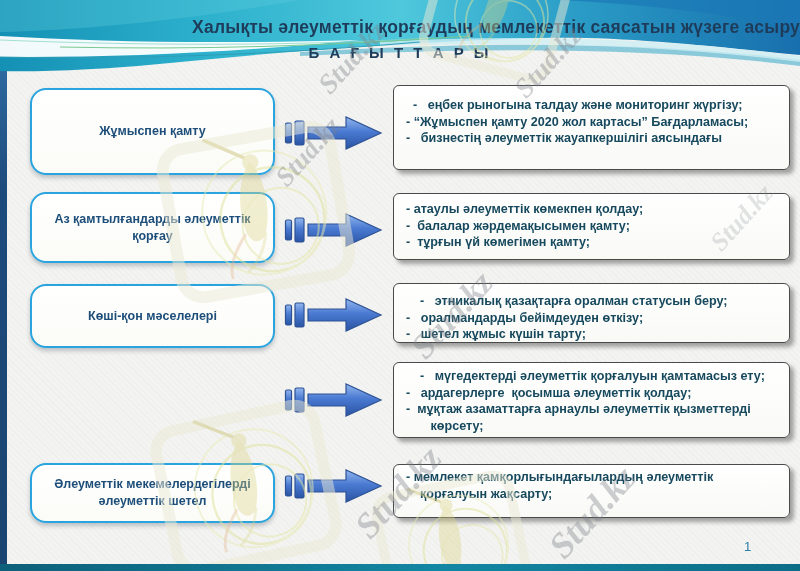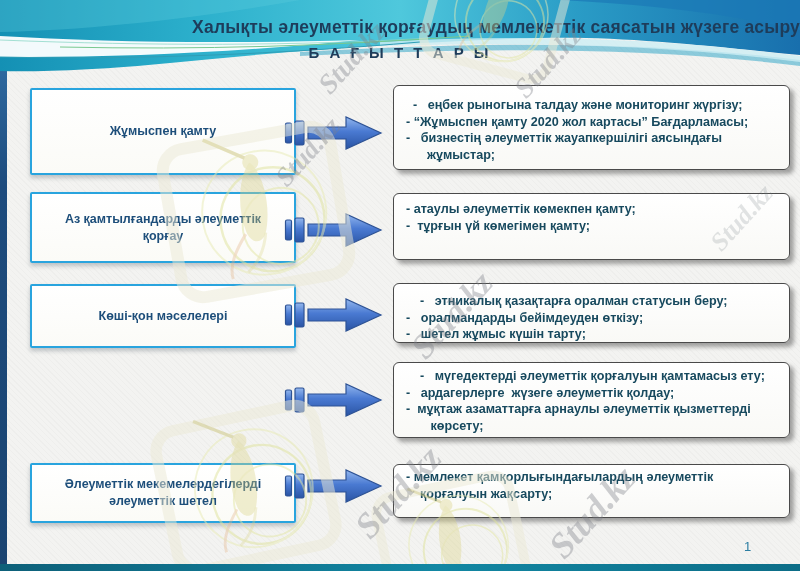--- a/index.html
+++ b/index.html
@@ -23,23 +23,23 @@
   .header-svg{position:absolute;left:0;top:0;width:800px;height:100px;z-index:2;}
   .title-l1{
     position:absolute;top:17px;left:0;width:100%;text-align:right;z-index:3;
     font-size:17.5px;font-weight:bold;color:#1e3c5a;letter-spacing:.2px;
   }
   .title-l2{
     position:absolute;top:44px;left:0;width:100%;text-align:center;z-index:3;
     font-size:15px;font-weight:bold;color:#1e3c5a;letter-spacing:3px;
   }
   .lbox{
-    position:absolute;left:30px;width:266px;z-index:3;box-sizing:border-box;
+    position:absolute;left:30px;width:245px;z-index:3;box-sizing:border-box;
     background:linear-gradient(180deg,#ffffff,#fbfbf7);
-    border:2.5px solid #29a4de;border-radius:2px;
+    border:2.5px solid #29a4de;border-radius:16px;
     box-shadow:0 3px 4px rgba(110,120,130,.4);
     display:flex;align-items:center;justify-content:center;
     padding:0 14px;text-align:center;
   }
   .lbox-label{font-size:12.5px;font-weight:bold;color:#1d4e7a;line-height:17px;}
   .rbox{
     position:absolute;left:393px;width:397px;z-index:3;box-sizing:border-box;
     background:linear-gradient(180deg,#ffffff,#f9f9f6);
     border:1.6px solid #4a4a4a;border-radius:6px;
     box-shadow:4px 4px 4px rgba(60,60,60,.45);
@@ -104,40 +104,40 @@
     </linearGradient>
       </defs>
     <rect x="1.5" y="10" width="6" height="20" rx="1.5" fill="url(#g1)" stroke="#2e5395" stroke-width="1.2"></rect>
     <rect x="11" y="8" width="9" height="24" rx="1.5" fill="url(#g1)" stroke="#2e5395" stroke-width="1.2"></rect>
     <path d="M24,14 L62,14 L62,4 L97,20 L62,36 L62,26 L24,26 Z" fill="url(#g1)" stroke="#2e5395" stroke-width="1.2"></path>
   </svg>
   <div class="rbox" style="top:85px;height:85px;padding-top:11px">
     <div class="dline">  -   еңбек рыногына талдау және мониторинг жүргізу;</div>
     <div class="dline">- “Жұмыспен қамту 2020 жол картасы” Бағдарламасы;</div>
     <div class="dline">-   бизнестің әлеуметтік жауапкершілігі аясындағы</div>
-    <div class="dline">      жұмыстар;</div>
   </div>
 
   <div class="lbox" style="top:192px;height:71px">
     <span class="lbox-label">Аз қамтылғандарды әлеуметтік қорғау</span>
   </div>
   <svg class="arrow" style="top:210px" viewBox="0 0 100 40">
     <defs>
         <linearGradient id="g2" x1="0" y1="0" x2="0" y2="1">
       <stop offset="0" stop-color="#93b7ee"></stop>
           <stop offset="0.45" stop-color="#4a7ad2"></stop>
           <stop offset="1" stop-color="#2a54a4"></stop>
     </linearGradient>
       </defs>
     <rect x="1.5" y="10" width="6" height="20" rx="1.5" fill="url(#g2)" stroke="#2e5395" stroke-width="1.2"></rect>
     <rect x="11" y="8" width="9" height="24" rx="1.5" fill="url(#g2)" stroke="#2e5395" stroke-width="1.2"></rect>
     <path d="M24,14 L62,14 L62,4 L97,20 L62,36 L62,26 L24,26 Z" fill="url(#g2)" stroke="#2e5395" stroke-width="1.2"></path>
   </svg>
   <div class="rbox" style="top:193px;height:67px;padding-top:7px">
-    <div class="dline">- атаулы әлеуметтік көмекпен қамту;</div>
+    <div class="dline">- атаулы әлеуметтік көмекпен қолдау;</div>
+    <div class="dline">-  балалар жәрдемақысымен қамту;</div>
     <div class="dline">-  тұрғын үй көмегімен қамту;</div>
   </div>
 
   <div class="lbox" style="top:284px;height:64px">
     <span class="lbox-label">Көші-қон мәселелері</span>
   </div>
   <svg class="arrow" style="top:295px" viewBox="0 0 100 40">
     <defs>
         <linearGradient id="g3" x1="0" y1="0" x2="0" y2="1">
       <stop offset="0" stop-color="#93b7ee"></stop>
@@ -162,21 +162,21 @@
           <stop offset="0.45" stop-color="#4a7ad2"></stop>
           <stop offset="1" stop-color="#2a54a4"></stop>
     </linearGradient>
       </defs>
     <rect x="1.5" y="10" width="6" height="20" rx="1.5" fill="url(#g4)" stroke="#2e5395" stroke-width="1.2"></rect>
     <rect x="11" y="8" width="9" height="24" rx="1.5" fill="url(#g4)" stroke="#2e5395" stroke-width="1.2"></rect>
     <path d="M24,14 L62,14 L62,4 L97,20 L62,36 L62,26 L24,26 Z" fill="url(#g4)" stroke="#2e5395" stroke-width="1.2"></path>
   </svg>
   <div class="rbox" style="top:362px;height:76px;padding-top:5px">
     <div class="dline">    -   мүгедектерді әлеуметтік қорғалуын қамтамасыз ету;</div>
-    <div class="dline">-   ардагерлерге  жүзеге әлеуметтік қолдау;</div>
+    <div class="dline">-   ардагерлерге  қосымша әлеуметтік қолдау;</div>
     <div class="dline">-  мұқтаж азаматтарға арнаулы әлеуметтік қызметтерді</div>
     <div class="dline">       көрсету;</div>
   </div>
 
   <div class="lbox" style="top:463px;height:60px">
     <span class="lbox-label">Әлеуметтік  мекемелердегілерді әлеуметтік шетел</span>
   </div>
   <svg class="arrow" style="top:466px" viewBox="0 0 100 40">
     <defs>
         <linearGradient id="g5" x1="0" y1="0" x2="0" y2="1">

